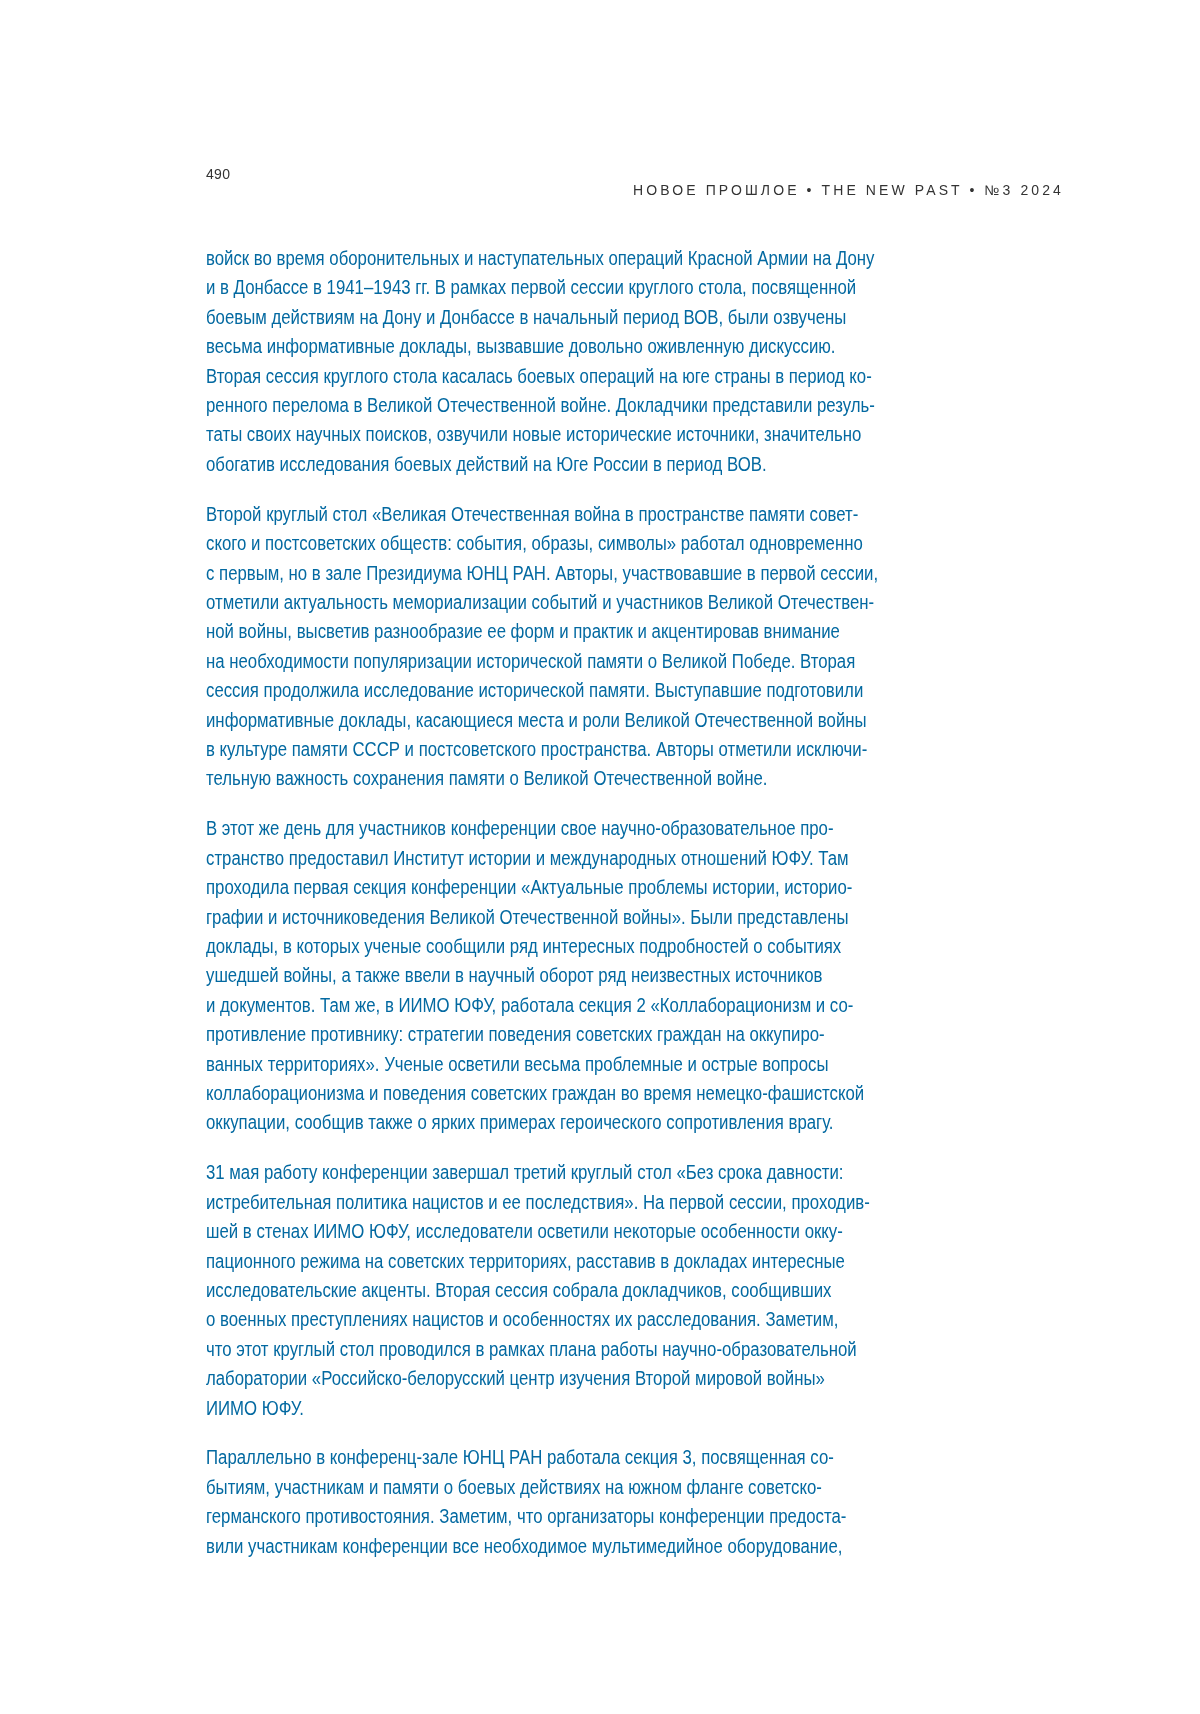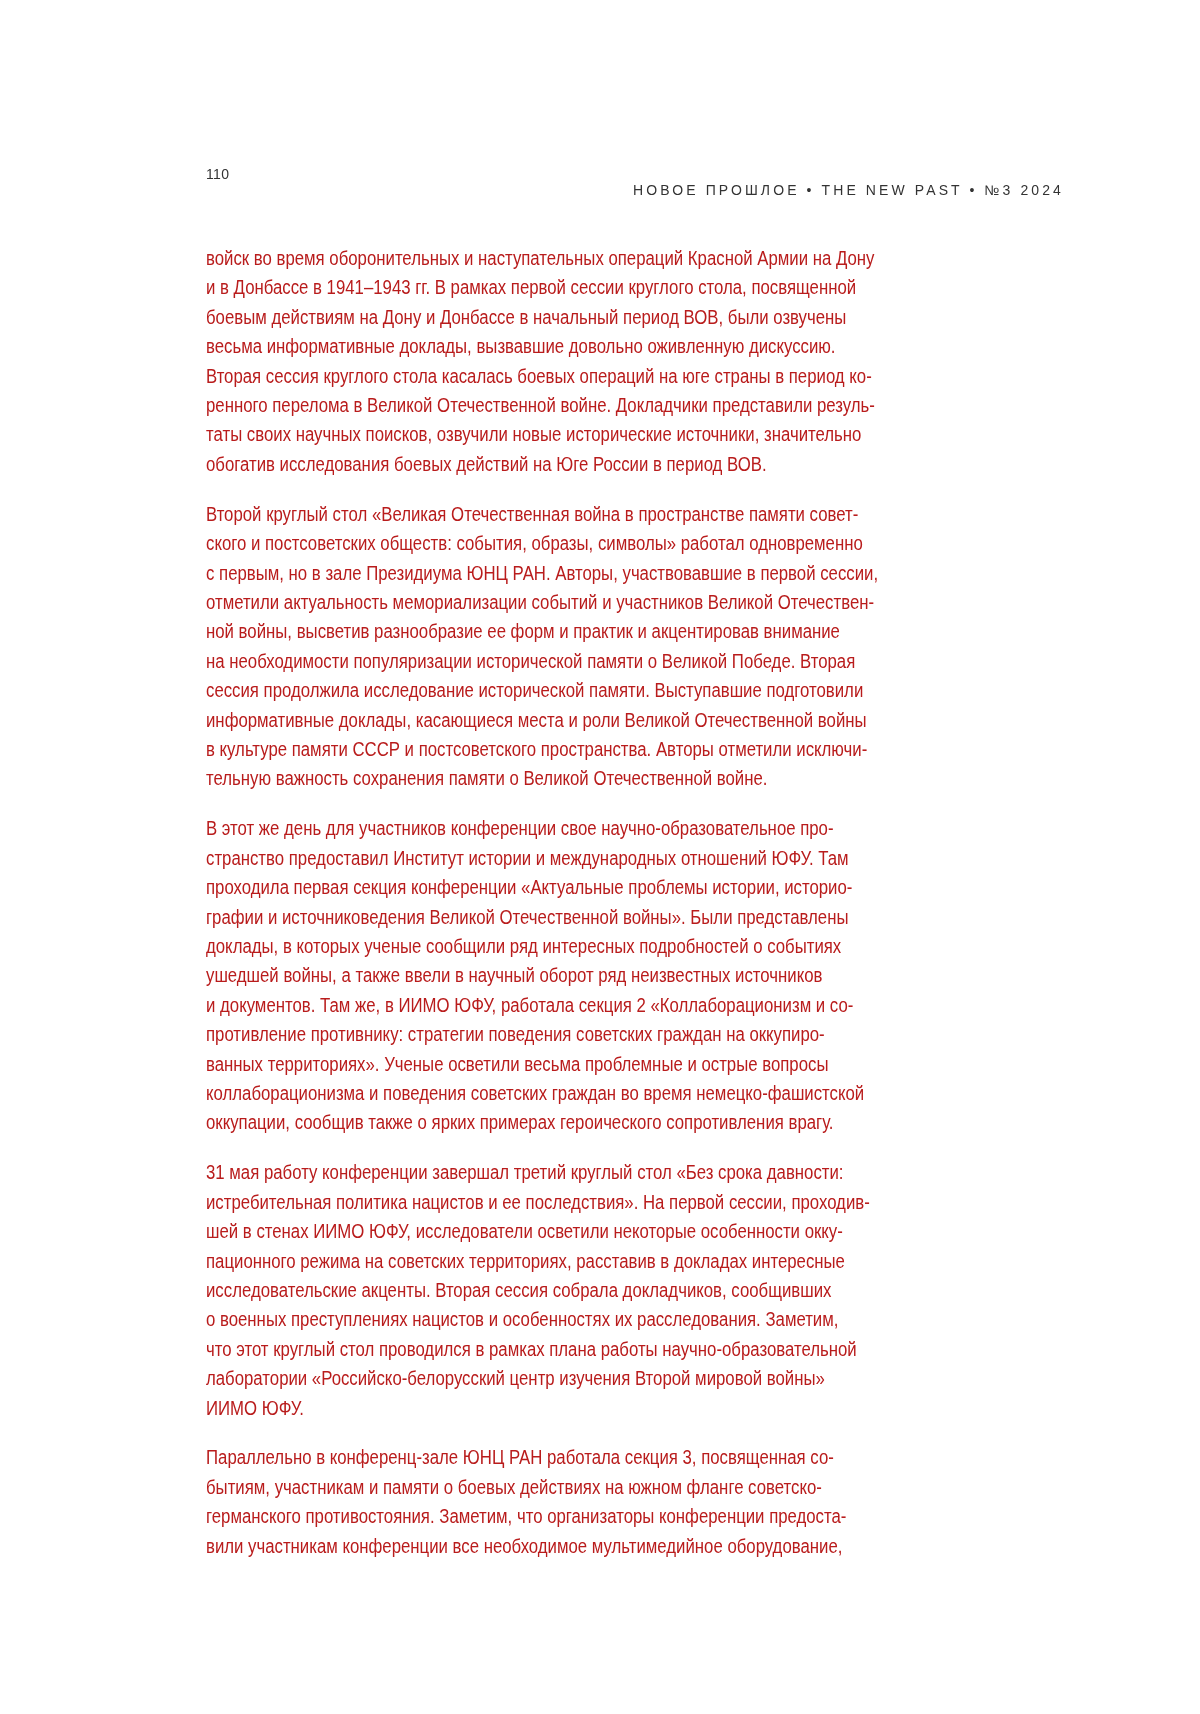--- a/index.html
+++ b/index.html
@@ -46,37 +46,37 @@
     .body-text {
       position: absolute;
       top: 244px;
       left: 0;
       width: 858px;
     }
     .para {
       margin: 0 0 20.5px 0;
       font-size: 19.5px;
       line-height: 29.4px;
-      color: #b91c1c;
+      color: #0369a1;
     }
     .line {
       display: block;
       white-space: nowrap;
       transform-origin: left center;
       transform: scaleX(0.86);
       width: 998px;
     }
   </style>
 </head>
 <body>
 
 <div class="page">
 
   <div class="running-header">
-    <span class="page-number">110</span>
+    <span class="page-number">490</span>
     <span class="journal-title">НОВОЕ ПРОШЛОЕ • THE NEW PAST • №3 2024</span>
   </div>
 
   <div class="body-text">
 
     <p class="para">
       <span class="line">войск во время оборонительных и наступательных операций Красной Армии на Дону</span>
       <span class="line">и в Донбассе в 1941–1943 гг. В рамках первой сессии круглого стола, посвященной</span>
       <span class="line">боевым действиям на Дону и Донбассе в начальный период ВОВ, были озвучены</span>
       <span class="line">весьма информативные доклады, вызвавшие довольно оживленную дискуссию.</span>

